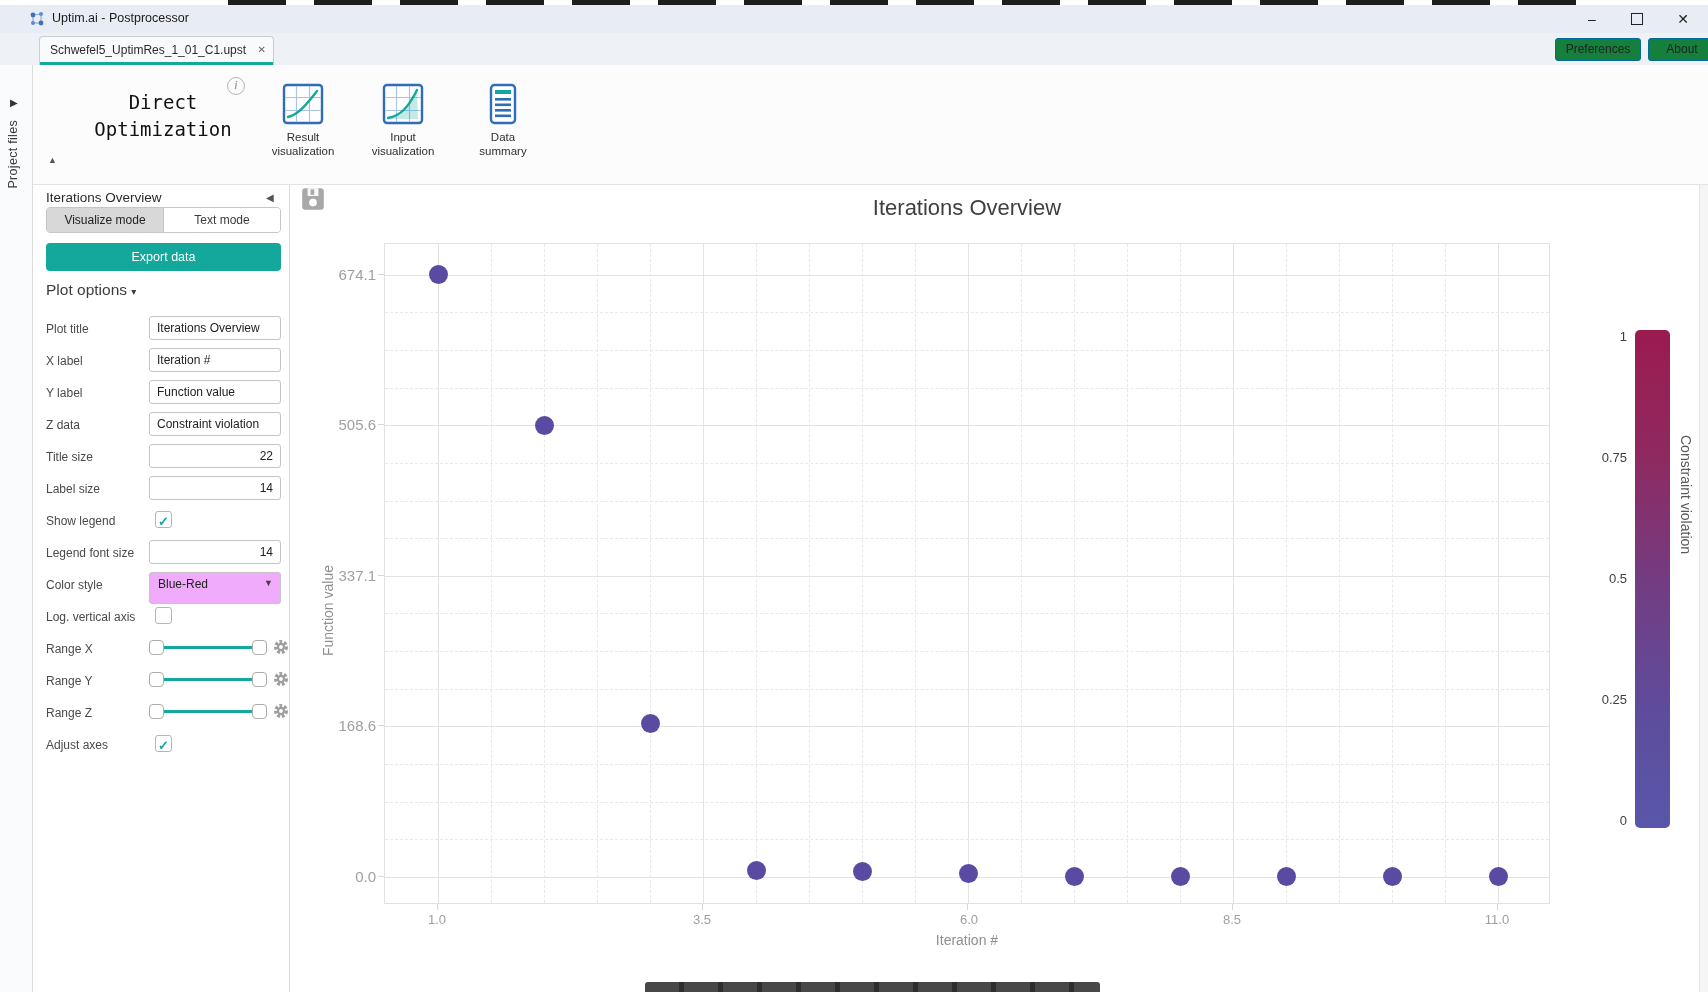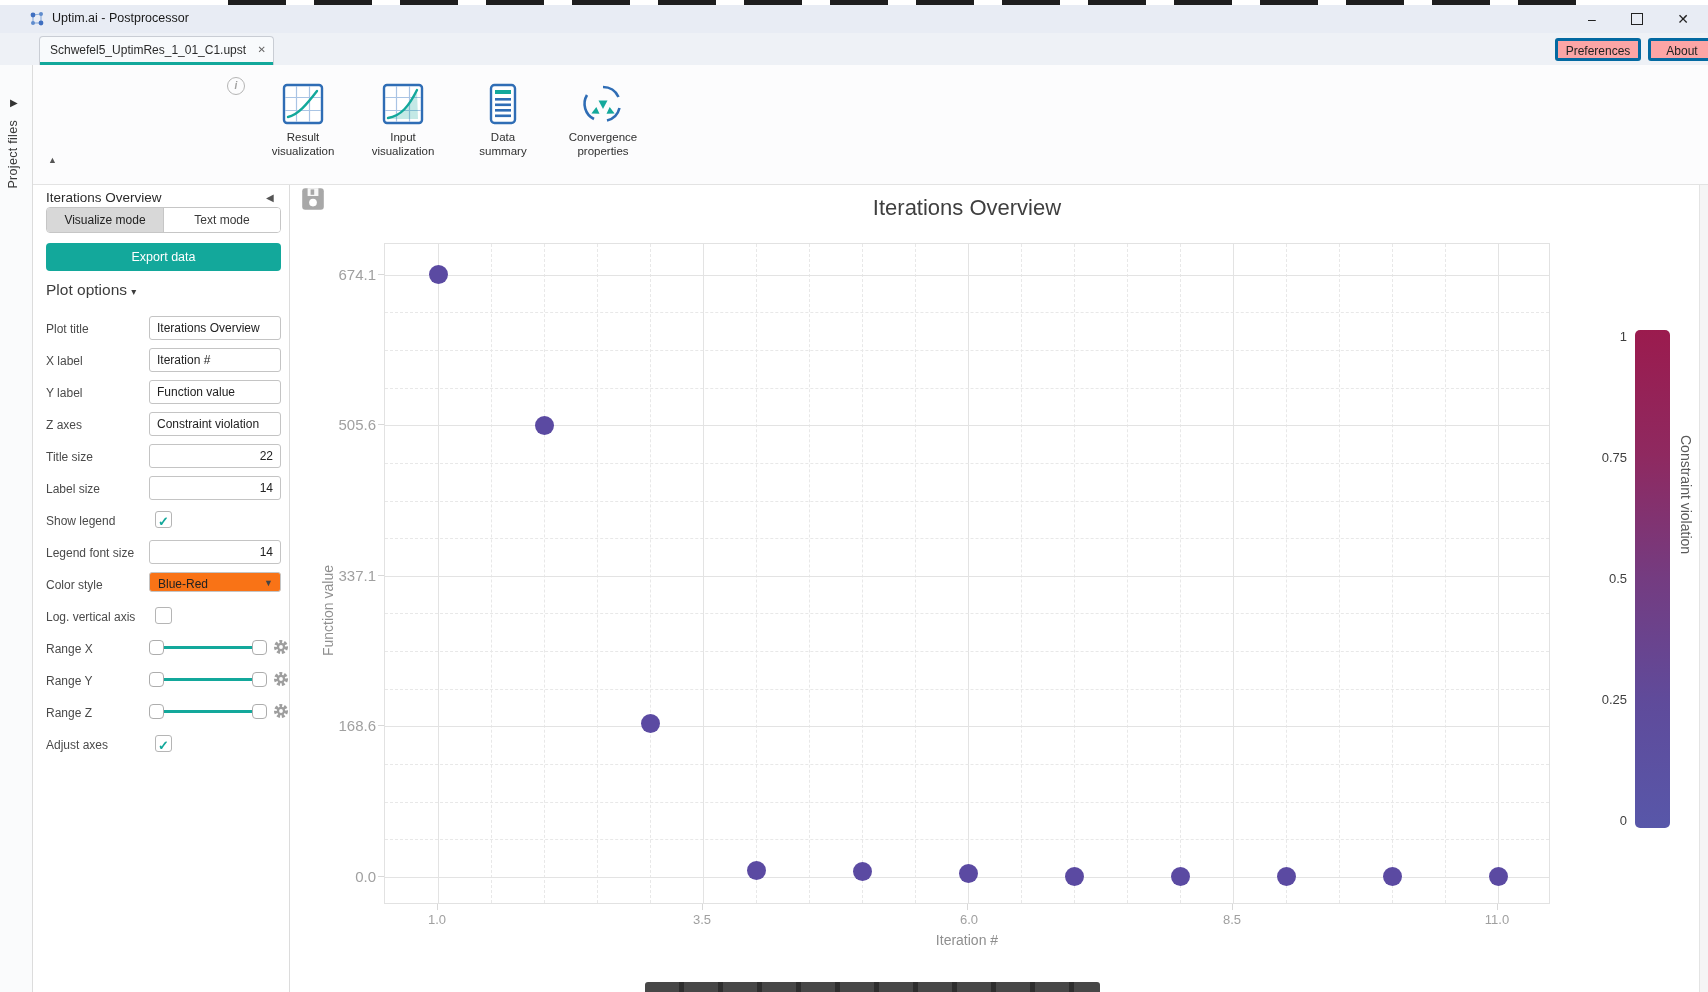--- a/index.html
+++ b/index.html
@@ -17,21 +17,21 @@
   .winbtn{top:2px;width:34px;height:24px;text-align:center;line-height:24px;font-size:14px;color:#222;cursor:pointer;}
   #btn-max-box{display:inline-block;width:10px;height:10px;border:1.3px solid #222;margin-top:6px;}
 
   
   #tabbar{left:0;top:33px;width:1708px;height:32px;background:#eef1f6;}
   #doc-tab{left:39px;top:3px;width:235px;height:29px;background:#f8fafc;border:1px solid #c9cdd4;border-bottom:none;
     border-radius:4px 4px 0 0;box-sizing:border-box;}
   #doc-tab .underline{position:absolute;left:0;bottom:0;width:100%;height:3px;background:#13a89b;}
   #tab-label{position:absolute;left:10px;top:6px;font-size:12px;color:#2b2b2b;white-space:nowrap;}
   #tab-close{position:absolute;right:7px;top:7px;font-size:10px;color:#666;cursor:pointer;}
-  .topbtn{top:5px;height:23px;background:#fca5a5;border:3px solid #0369a1;border-radius:3px;box-sizing:border-box;
+  .topbtn{top:5px;height:23px;background:#15803d;border:1px solid #0369a1;border-radius:3px;box-sizing:border-box;
     font-size:12px;color:#222;text-align:center;line-height:21px;cursor:pointer;}
   #btn-pref{left:1555px;width:86px;}
   #btn-about{left:1648px;width:68px;}
 
   
   #projectstrip{left:0;top:65px;width:33px;height:927px;background:#fafbfc;border-right:1px solid #dcdcdc;box-sizing:border-box;}
   #proj-arrow{left:10px;top:32px;font-size:10px;color:#333;cursor:pointer;}
   #proj-label{left:6px;top:55px;writing-mode:vertical-rl;transform:rotate(180deg);font-size:12.5px;color:#3a3a3a;letter-spacing:.3px;}
 
   
@@ -61,22 +61,22 @@
   #plot-options{left:13px;top:96px;font-size:15.5px;color:#3c3c3c;cursor:pointer;}
   #plot-options .car{font-size:10px;color:#3c3c3c;}
   .row{position:absolute;left:0;width:257px;height:28px;}
   .rlabel{position:absolute;left:13px;top:6px;font-size:12px;color:#4a4a4a;white-space:nowrap;}
   .tin{position:absolute;left:116px;top:0;width:132px;height:24px;border:1px solid #c4c4c4;border-radius:3px;
     box-sizing:border-box;font-family:"Liberation Sans",sans-serif;font-size:12px;color:#222;padding:0 7px;background:#fff;outline:none;}
   .tin.num{text-align:right;}
   .cb{position:absolute;left:122px;top:3px;width:17px;height:17px;border:1px solid #b5b5b5;border-radius:3px;
     box-sizing:border-box;background:#fff;cursor:pointer;text-align:center;}
   .cb .ck{font-size:13px;font-weight:bold;color:#13a89b;line-height:15px;}
-  .selbox{position:absolute;left:116px;top:0;width:132px;height:20px;border:1px solid #c4c4c4;border-radius:3px;
-    box-sizing:border-box;background:#f97316;cursor:pointer;}
+  .selbox{position:absolute;left:116px;top:0;width:132px;height:32px;border:1px solid #c4c4c4;border-radius:3px;
+    box-sizing:border-box;background:#f0abfc;cursor:pointer;}
   .selbox .stext{position:absolute;left:8px;top:4px;font-size:12px;color:#222;}
   .selbox .sarr{position:absolute;right:7px;top:5px;font-size:9px;color:#444;}
   .slider{position:absolute;left:116px;top:4px;width:118px;height:15px;}
   .slider .track{position:absolute;left:7px;top:6px;width:104px;height:3px;background:#13a89b;}
   .shandle{position:absolute;top:0;width:15px;height:15px;background:#fff;border:1px solid #adadad;border-radius:4px;
     box-sizing:border-box;cursor:pointer;}
   .gearbtn{position:absolute;left:240px;top:3px;width:16px;height:16px;cursor:pointer;}
 
   
   #main{left:290px;top:185px;width:1418px;height:807px;background:#fff;}
@@ -134,20 +134,24 @@
     <div class="abs topbtn" id="btn-pref">Preferences</div>
     <div class="abs topbtn" id="btn-about">About</div>
   </div>
 
   <div class="abs" id="projectstrip">
     <div class="abs" id="proj-arrow">▶</div>
     <div class="abs" id="proj-label">Project files</div>
   </div>
 
   <div class="abs" id="toolbar">
+    <div class="abs" id="direct-opt">
+      <div>Direct</div>
+      <div>Optimization</div>
+    </div>
     <div class="abs" id="do-collapse">▲</div>
     <div class="abs" id="info-icon">i</div>
     <div class="abs" id="toolbar-buttons">
         <div class="tbtn">
           <div class="ticon"><svg width="44" height="44" viewBox="0 0 44 44">
     <rect x="3" y="3" width="38" height="38" rx="3" fill="#fff" stroke="#2f6db5" stroke-width="2.4"></rect>
     <line x1="15.5" y1="4" x2="15.5" y2="40" stroke="#a9c4e4" stroke-width="1.2"></line>
     <line x1="28.5" y1="4" x2="28.5" y2="40" stroke="#a9c4e4" stroke-width="1.2"></line>
     <line x1="4" y1="15.5" x2="40" y2="15.5" stroke="#a9c4e4" stroke-width="1.2"></line>
     <line x1="4" y1="28.5" x2="40" y2="28.5" stroke="#a9c4e4" stroke-width="1.2"></line>
@@ -179,38 +183,20 @@
     <rect x="10" y="3" width="24" height="38" rx="3.5" fill="#fff" stroke="#2f6db5" stroke-width="2.4"></rect>
     <rect x="14" y="8" width="16" height="4" fill="#13A89B"></rect>
     <rect x="14" y="16" width="16" height="2.6" fill="#2f6db5"></rect>
     <rect x="14" y="21.5" width="16" height="2.6" fill="#2f6db5"></rect>
     <rect x="14" y="27" width="16" height="2.6" fill="#2f6db5"></rect>
     <rect x="14" y="32.5" width="16" height="2.6" fill="#2f6db5"></rect>
   </svg></div>
           <div class="tlabel">
             <div>Data</div>
             <div>summary</div>
-          </div>
-        </div>
-        <div class="tbtn">
-          <div class="ticon"><svg width="44" height="44" viewBox="0 0 44 44">
-    <g fill="none" stroke="#2f6db5" stroke-width="2.6">
-      <path d="M22,5 A17 17 0 0 1 37.5,15"></path>
-      <path d="M38.5,26 A17 17 0 0 1 26,38.5"></path>
-      <path d="M13,37 A17 17 0 0 1 6,13"></path>
-    </g>
-    <g fill="#13A89B">
-      <path d="M22,27 L17.5,18.5 L26.5,18.5 Z"></path>
-      <path d="M14.5,25 L11,32.5 L19,31 Z" transform="rotate(12 15 29)"></path>
-      <path d="M29.5,25 L33,32.5 L25,31 Z" transform="rotate(-12 29 29)"></path>
-    </g>
-  </svg></div>
-          <div class="tlabel">
-            <div>Convergence</div>
-            <div>properties</div>
           </div>
         </div>
       </div>
   </div>
 
   <div class="abs" id="sidebar">
     <div class="abs" id="sb-header">Iterations Overview</div>
     <div class="abs" id="sb-collapse">◀</div>
     <div class="abs" id="mode-toggle">
         <div class="mseg active">Visualize mode</div>
@@ -228,21 +214,21 @@
         </div>
         <div class="row" style="top: 163px;">
           <span class="rlabel">X label</span>
           <input class="tin" value="Iteration #" style="">
         </div>
         <div class="row" style="top: 195px;">
           <span class="rlabel">Y label</span>
           <input class="tin" value="Function value" style="">
         </div>
         <div class="row" style="top: 227px;">
-          <span class="rlabel">Z axes</span>
+          <span class="rlabel">Z data</span>
           <input class="tin" value="Constraint violation" style="">
         </div>
         <div class="row" style="top: 259px;">
           <span class="rlabel">Title size</span>
           <input class="tin num" value="22" style="">
         </div>
         <div class="row" style="top: 291px;">
           <span class="rlabel">Label size</span>
           <input class="tin num" value="14" style="">
         </div>

